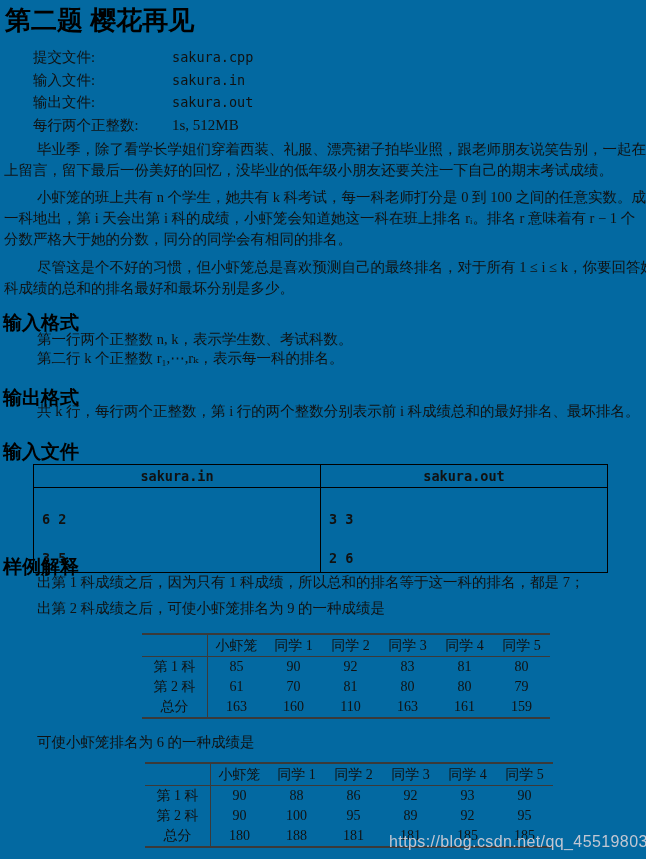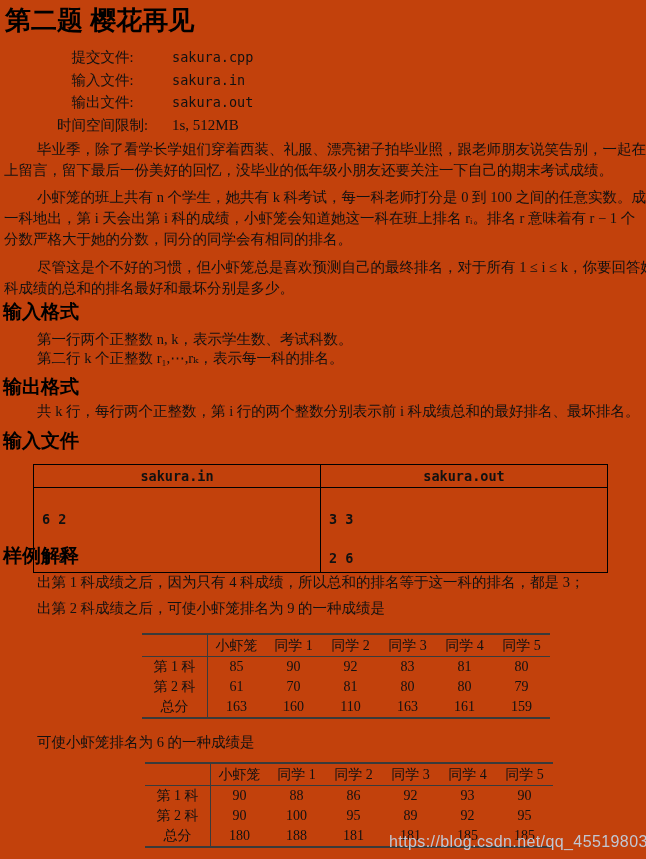--- a/index.html
+++ b/index.html
@@ -1,43 +1,43 @@
 <!DOCTYPE html>
 <html><head>
 <meta charset="utf-8">
 <style>
   html,body{margin:0;padding:0;background:#ffffff;}
   #page{
     position:relative;
     width:646px;height:859px;
-    background:#c2410c;
+    background:#0369a1;
     overflow:hidden;
     color:#111111;
     font-family:"Liberation Serif","DejaVu Serif",serif;
     font-size:14.5px;
   }
   .abs{position:absolute;white-space:nowrap;}
   #doc-title{
     left:5px;top:5px;
     font-family:"Liberation Sans","DejaVu Sans",sans-serif;
     font-weight:bold;font-size:26px;line-height:30px;
     color:#000;
   }
   
-  #meta{left:33px;top:46px;text-align:center;}
+  #meta{left:33px;top:46px;}
   .meta-row{display:flex;line-height:22.5px;}
   .meta-label{width:139px;font-size:14.5px;}
   .meta-value{font-family:"DejaVu Sans Mono","Liberation Mono",monospace;font-size:13.5px;}
   .meta-value.serif{font-family:"Liberation Serif","DejaVu Serif",serif;font-size:15px;}
   
   .bodyline{position:absolute;white-space:nowrap;line-height:19px;font-size:14.5px;}
   .heading{
     position:absolute;white-space:nowrap;
     font-family:"Liberation Sans","DejaVu Sans",sans-serif;
-    font-weight:bold;font-size:19px;line-height:21px;color:#000;
+    font-weight:bold;font-size:19px;line-height:21px;color:#000;margin-top:11px;
   }
   
   #io-table{
     position:absolute;left:33px;top:464px;width:572px;
     border-collapse:collapse;table-layout:fixed;
   }
   #io-table th{
     width:286px;height:22px;
     border:1px solid #000;
     font-family:"DejaVu Sans Mono","Liberation Mono",monospace;
@@ -85,21 +85,21 @@
     </div>
     <div class="meta-row">
       <span class="meta-label">输入文件:</span>
       <span class="meta-value">sakura.in</span>
     </div>
     <div class="meta-row">
       <span class="meta-label">输出文件:</span>
       <span class="meta-value">sakura.out</span>
     </div>
     <div class="meta-row">
-      <span class="meta-label">时间空间限制:</span>
+      <span class="meta-label">每行两个正整数:</span>
       <span class="meta-value serif">1s, 512MB</span>
     </div>
   </div>
 
   <div class="bodyline" style="left:37px;top:140px">毕业季，除了看学长学姐们穿着西装、礼服、漂亮裙子拍毕业照，跟老师朋友说笑告别，一起在纪</div>
   <div class="bodyline" style="left:4px;top:161px">上留言，留下最后一份美好的回忆，没毕业的低年级小朋友还要关注一下自己的期末考试成绩。</div>
 
   <div class="bodyline" style="left:37px;top:188px">小虾笼的班上共有 n 个学生，她共有 k 科考试，每一科老师打分是 0 到 100 之间的任意实数。成绩</div>
   <div class="bodyline" style="left:4px;top:209px">一科地出，第 i 天会出第 i 科的成绩，小虾笼会知道她这一科在班上排名 rᵢ。排名 r 意味着有 r − 1 个</div>
   <div class="bodyline" style="left:4px;top:230px">分数严格大于她的分数，同分的同学会有相同的排名。</div>
@@ -129,21 +129,21 @@
       </td>
       <td>
         <div>3 3</div>
         <div>2 6</div>
       </td>
     </tr>
   </tbody>
     </table>
 
   <div class="heading" style="left:3px;top:545px">样例解释</div>
-  <div class="bodyline" style="left:37px;top:573px">出第 1 科成绩之后，因为只有 4 科成绩，所以总和的排名等于这一科的排名，都是 3；</div>
+  <div class="bodyline" style="left:37px;top:573px">出第 1 科成绩之后，因为只有 1 科成绩，所以总和的排名等于这一科的排名，都是 7；</div>
   <div class="bodyline" style="left:37px;top:599px">出第 2 科成绩之后，可使小虾笼排名为 9 的一种成绩是</div>
 
   <table class="score-table" style="left:142px;top:633px">
     <thead>
       <tr>
         <th class="rowlab"></th>
         <th>小虾笼</th>
         <th>同学 1</th>
         <th>同学 2</th>
         <th>同学 3</th>

